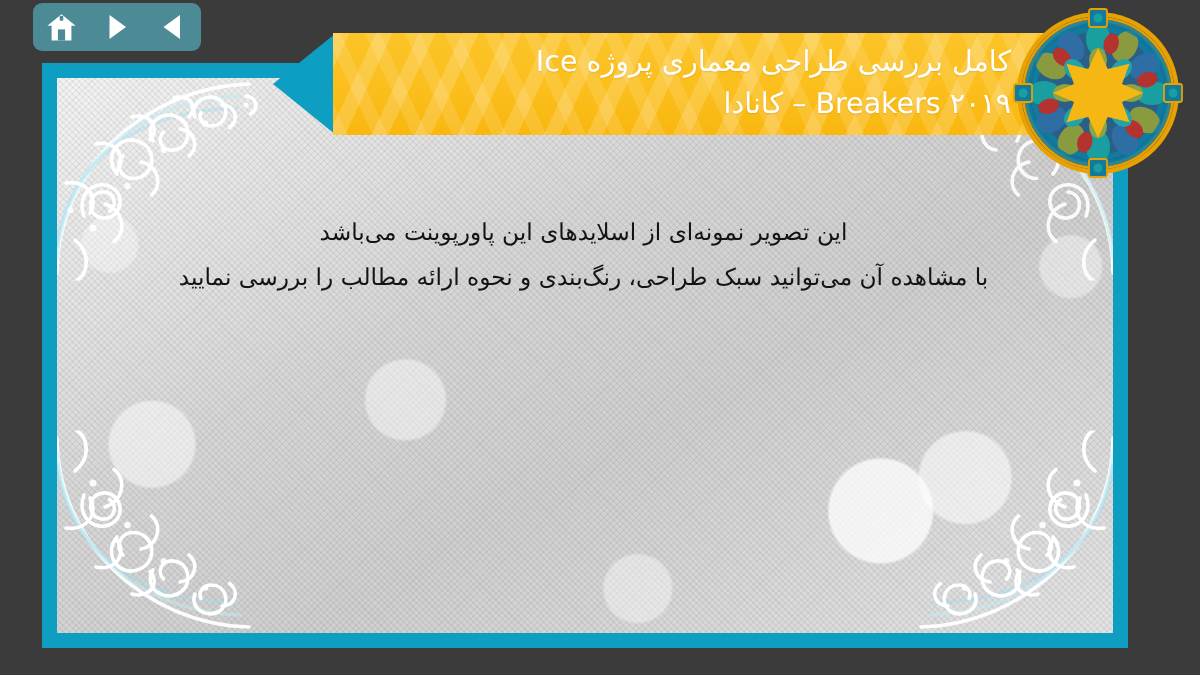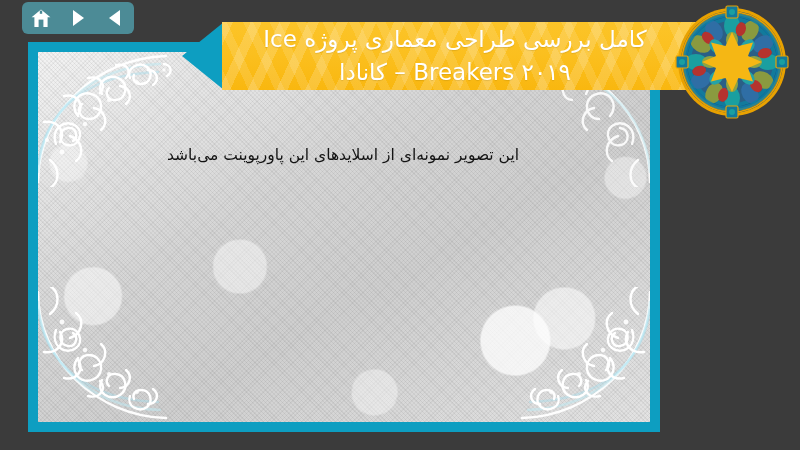--- a/index.html
+++ b/index.html
@@ -33,21 +33,21 @@
     width: 30px; height: 26px;
     display: flex; align-items: center; justify-content: center;
     cursor: pointer;
   }
   .navbar svg { display: block; }
 
   
   .slide {
     position: absolute;
     left: 28px; top: 42px;
-    width: 632px; height: 390px;
+    width: 724px; height: 390px;
     overflow: hidden;
     background: #fdba74;
   }
 
   
   .slide-frame {
     position: absolute;
     inset: 0;
     background: #0d9ec1;
   }
@@ -99,24 +99,24 @@
     box-sizing: border-box;
     padding: 0 58px 0 14px;
   }
   .banner-chevron {
     position: absolute;
     left: 182px; top: 22px;
     width: 42px; height: 68px;
   }
   .banner-title {
     color: #ffffff;
-    font-size: 23px;
+    font-size: 19px;
     line-height: 1.45;
     font-weight: 400;
-    text-align: center;
+    text-align: right;
     white-space: pre-line;
     direction: rtl;
     width: 100%;
     text-shadow: 0 1px 1px rgba(0,0,0,.10);
   }
 
   
   .medallion {
     position: absolute;
     left: 674px; top: 4px;
@@ -168,20 +168,21 @@
   </div>
 
   <div class="slide">
 
     <div class="slide-frame"></div>
 
     <div class="slide-inner">
 
       <div class="body-text">
         <p class="body-line">این تصویر نمونه‌ای از اسلایدهای این پاورپوینت می‌باشد</p>
+        <p class="body-line">با مشاهده آن می‌توانید سبک طراحی، رنگ‌بندی و نحوه ارائه مطالب را بررسی نمایید</p>
       </div>
 
     </div>
 
     <svg class="orn tl" width="170" height="135" viewBox="0 0 170 135">
       <g fill="none" stroke="#ffffff" stroke-width="2.4" stroke-linecap="round">
         <path d="M0 130 C0 62 58 6 128 4" opacity=".95"></path>
         <path d="M0 120 C4 60 54 14 122 12" opacity=".55" stroke="#bfe9f3"></path>
         <path d="M0 112 C8 56 52 22 120 20" opacity=".4" stroke="#9fdff0"></path>
         <path d="M18 92 c-6 -16 10 -26 20 -18 9 7 2 22 -9 19 -9 -2 -9 -16 1 -17 8 -1 11 9 5 13"></path>

